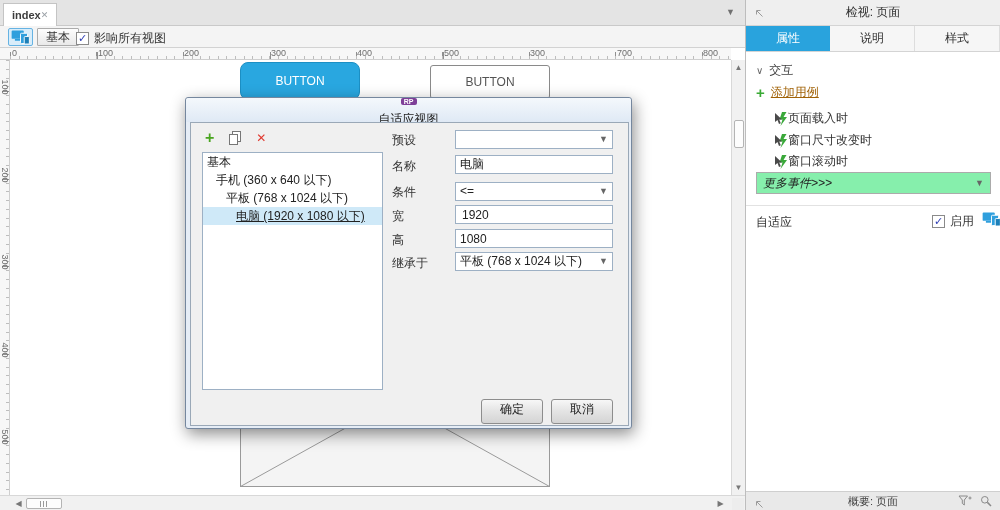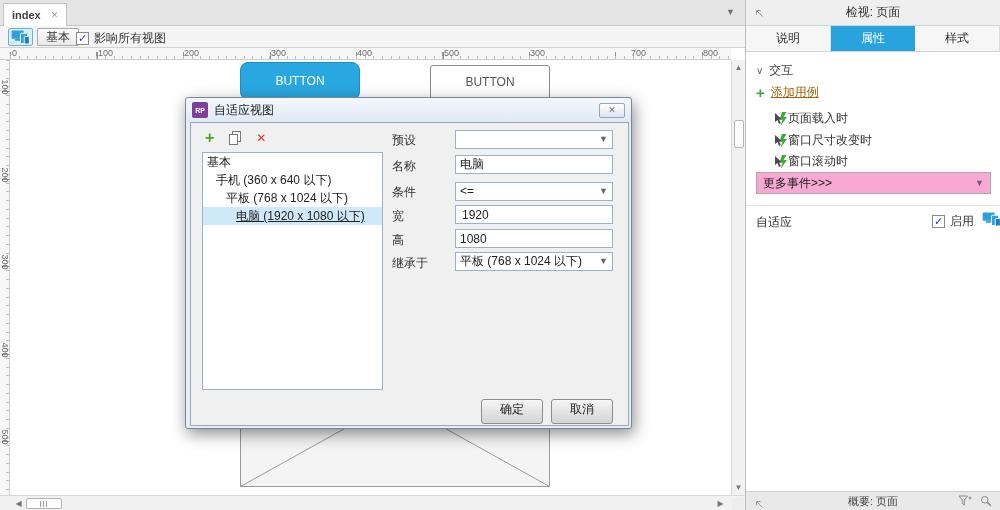--- a/index.html
+++ b/index.html
@@ -3,21 +3,21 @@
 <meta charset="utf-8">
 <style>
   * { margin:0; padding:0; box-sizing:border-box; font-family:"Liberation Sans","DejaVu Sans",sans-serif; }
   html,body { width:1000px; height:510px; overflow:hidden; background:#fff; }
   .app { position:relative; width:1000px; height:510px; background:#fff; font-size:12px; color:#333; }
   .abs { position:absolute; }
 
   
   .tabstrip { left:0; top:0; width:745px; height:26px; background:#e4e4e4; border-bottom:1px solid #c9c9c9; }
   .tab { position:absolute; left:3px; top:3px; height:23px; padding:0 8px; background:#fff;
-         border:1px solid #c4c4c4; border-bottom:none; display:flex; align-items:center; gap:10px; }
+         border:1px solid #c4c4c4; border-bottom:none; display:flex; align-items:center; gap:0; }
   .tab-label { font-size:11px; font-weight:bold; color:#3c3c3c; }
   .tab-close { font-size:9px; color:#9aa0a6; cursor:pointer; }
   .tab-overflow { position:absolute; right:10px; top:7px; color:#707070; font-size:9px; }
 
   
   .toolbar { left:0; top:26px; width:745px; height:22px; background:#f4f4f4; border-bottom:1px solid #d2d2d2; }
   .tb-devices { position:absolute; left:8px; top:2px; width:25px; height:18px; background:#d9edfa;
                 border:1px solid #66b3e3; border-radius:2px; display:flex; align-items:center; justify-content:center; }
   .tb-base { position:absolute; left:37px; top:2px; height:18px; padding:0 8px; font-size:12px;
              background:linear-gradient(#fdfdfd,#e9e9e9); border:1px solid #ababab; border-radius:1px; color:#333; }
@@ -61,21 +61,21 @@
   .hthumb { position:absolute; left:26px; top:2px; width:36px; height:11px; background:#fdfdfd;
             border:1px solid #b4b4b4; border-radius:2px; }
   .hthumb::after { content:""; position:absolute; left:13px; top:2px; width:8px; height:6px;
             background:repeating-linear-gradient(to right,#9a9a9a 0 1px,transparent 1px 3px); }
   .scorner { position:absolute; right:1px; top:2px; width:12px; height:12px; background:#ededed; }
 
   
   .dialog { left:185px; top:97px; width:447px; height:332px; background:#e6edf6; border:1px solid #75879e;
             border-radius:3px; box-shadow:2px 5px 16px rgba(0,0,0,.45); z-index:50; }
   .dlg-titlebar { position:absolute; left:0; top:0; width:100%; height:24px; display:flex; align-items:center;
-                  padding:0 6px; gap:6px; background:linear-gradient(#f4f8fc,#dfe9f5); border-radius:3px 3px 0 0; }
+                  padding:0 6px; gap:6px; background:linear-gradient(#f4f8fc,#dfe9f5); border-radius:3px 3px 0 0;flex-direction:column; }
   .dlg-icon { width:16px; height:16px; background:#7e3f98; border-radius:2px; color:#fff; font-size:7px;
               font-weight:bold; display:flex; align-items:center; justify-content:center; }
   .dlg-title { flex:1; font-size:12px; color:#222; }
   .dlg-close { width:26px; height:15px; background:linear-gradient(#ffffff,#dde4ee); border:1px solid #96a5ba;
                border-radius:2px; color:#68758a; font-size:9px; font-weight:bold; text-align:center; line-height:13px; }
   .dlg-body { position:absolute; left:4px; top:24px; width:439px; height:304px; background:#f0f0f0;
               border:1px solid #9aa8b7; }
   .dlg-tools { position:absolute; left:14px; top:8px; display:flex; gap:14px; align-items:center; }
   .ic-add { color:#4aa520; font-size:16px; font-weight:bold; line-height:14px; }
   .ic-del { color:#e0392f; font-size:12px; font-weight:bold; }
@@ -101,22 +101,22 @@
   .insp-tabs { position:absolute; left:0; top:26px; width:100%; height:26px; display:flex; border-bottom:1px solid #d4d4d4; }
   .insp-tab { flex:1; display:flex; align-items:center; justify-content:center; font-size:12px; color:#333;
               background:#f6f6f6; border-right:1px solid #ddd; }
   .insp-tab.active { background:#29a3dd; color:#fff; border-right:none; }
   .sec-row { position:absolute; left:10px; top:62px; display:flex; align-items:center; gap:6px; font-size:12px; color:#444; }
   .chev { color:#666; font-size:10px; }
   .add-row { position:absolute; left:10px; top:84px; display:flex; align-items:center; gap:6px; }
   .add-plus { color:#3aaa35; font-size:15px; font-weight:bold; line-height:14px; }
   .add-link { color:#a16207; text-decoration:underline; font-size:12px; }
   .evt-row { position:absolute; left:28px; display:flex; align-items:center; gap:0; font-size:12px; color:#333; }
-  .more-combo { position:absolute; left:10px; top:172px; width:235px; height:22px; background:#f9a8d4;
-                border:1px solid #ababab; font-size:12px; color:#222; padding:0 6px; line-height:20px; }
+  .more-combo { position:absolute; left:10px; top:172px; width:235px; height:22px; background:#86efac;
+                border:1px solid #ababab; font-size:12px; color:#222; padding:0 6px; line-height:20px;font-style:italic; }
   .insp-divider { position:absolute; left:0; top:205px; width:100%; border-top:1px solid #e2e2e2; }
   .adaptive-label { position:absolute; left:10px; top:214px; font-size:12px; color:#333; }
   .adaptive-enable { position:absolute; left:186px; top:213px; display:flex; align-items:center; gap:5px; font-size:12px; color:#333; }
   .adaptive-dev { position:absolute; left:236px; top:212px; }
   .insp-footer { position:absolute; left:0; top:491px; width:100%; height:19px; background:#e9e9e9;
                  border-top:1px solid #cfcfcf; display:flex; align-items:center; justify-content:center; font-size:11px; color:#444; }
   .foot-icons { position:absolute; right:8px; top:3px; display:flex; gap:8px; }
 </style>
 </head>
 <body>
@@ -149,21 +149,21 @@
 
   <div class="abs ruler-corner"></div>
   <div class="abs ruler-h">
     <span style="left:2px">0</span>
     <span style="left:88px">100</span>
     <span style="left:174px">200</span>
     <span style="left:261px">300</span>
     <span style="left:347px">400</span>
     <span style="left:434px">500</span>
     <span style="left:520px">300</span>
-    <span style="left:621px">700</span>
+    <span style="left:607px">700</span>
     <span style="left:693px">800</span>
   </div>
   <div class="abs ruler-v">
     <span style="top:22px">100</span>
     <span style="top:110px">200</span>
     <span style="top:197px">300</span>
     <span style="top:285px">400</span>
     <span style="top:372px">500</span>
   </div>
 
@@ -244,22 +244,22 @@
   </div>
 
   <div class="abs inspector">
     <div class="insp-header">
       <svg class="collapse" width="10" height="10" viewBox="0 0 10 10">
         <path d="M8.5 8.5 L3 3 M2.5 6.5 V2.5 H6.5" stroke="#9a9a9a" fill="none"></path>
       </svg>
       <span>检视: 页面</span>
     </div>
     <div class="insp-tabs">
+      <div class="insp-tab active">属性</div>
       <div class="insp-tab">说明</div>
-      <div class="insp-tab active">属性</div>
       <div class="insp-tab">样式</div>
     </div>
 
     <div class="sec-row">
       <span class="chev">∨</span>
       <span>交互</span>
     </div>
 
     <div class="add-row">
       <span class="add-plus">+</span>

